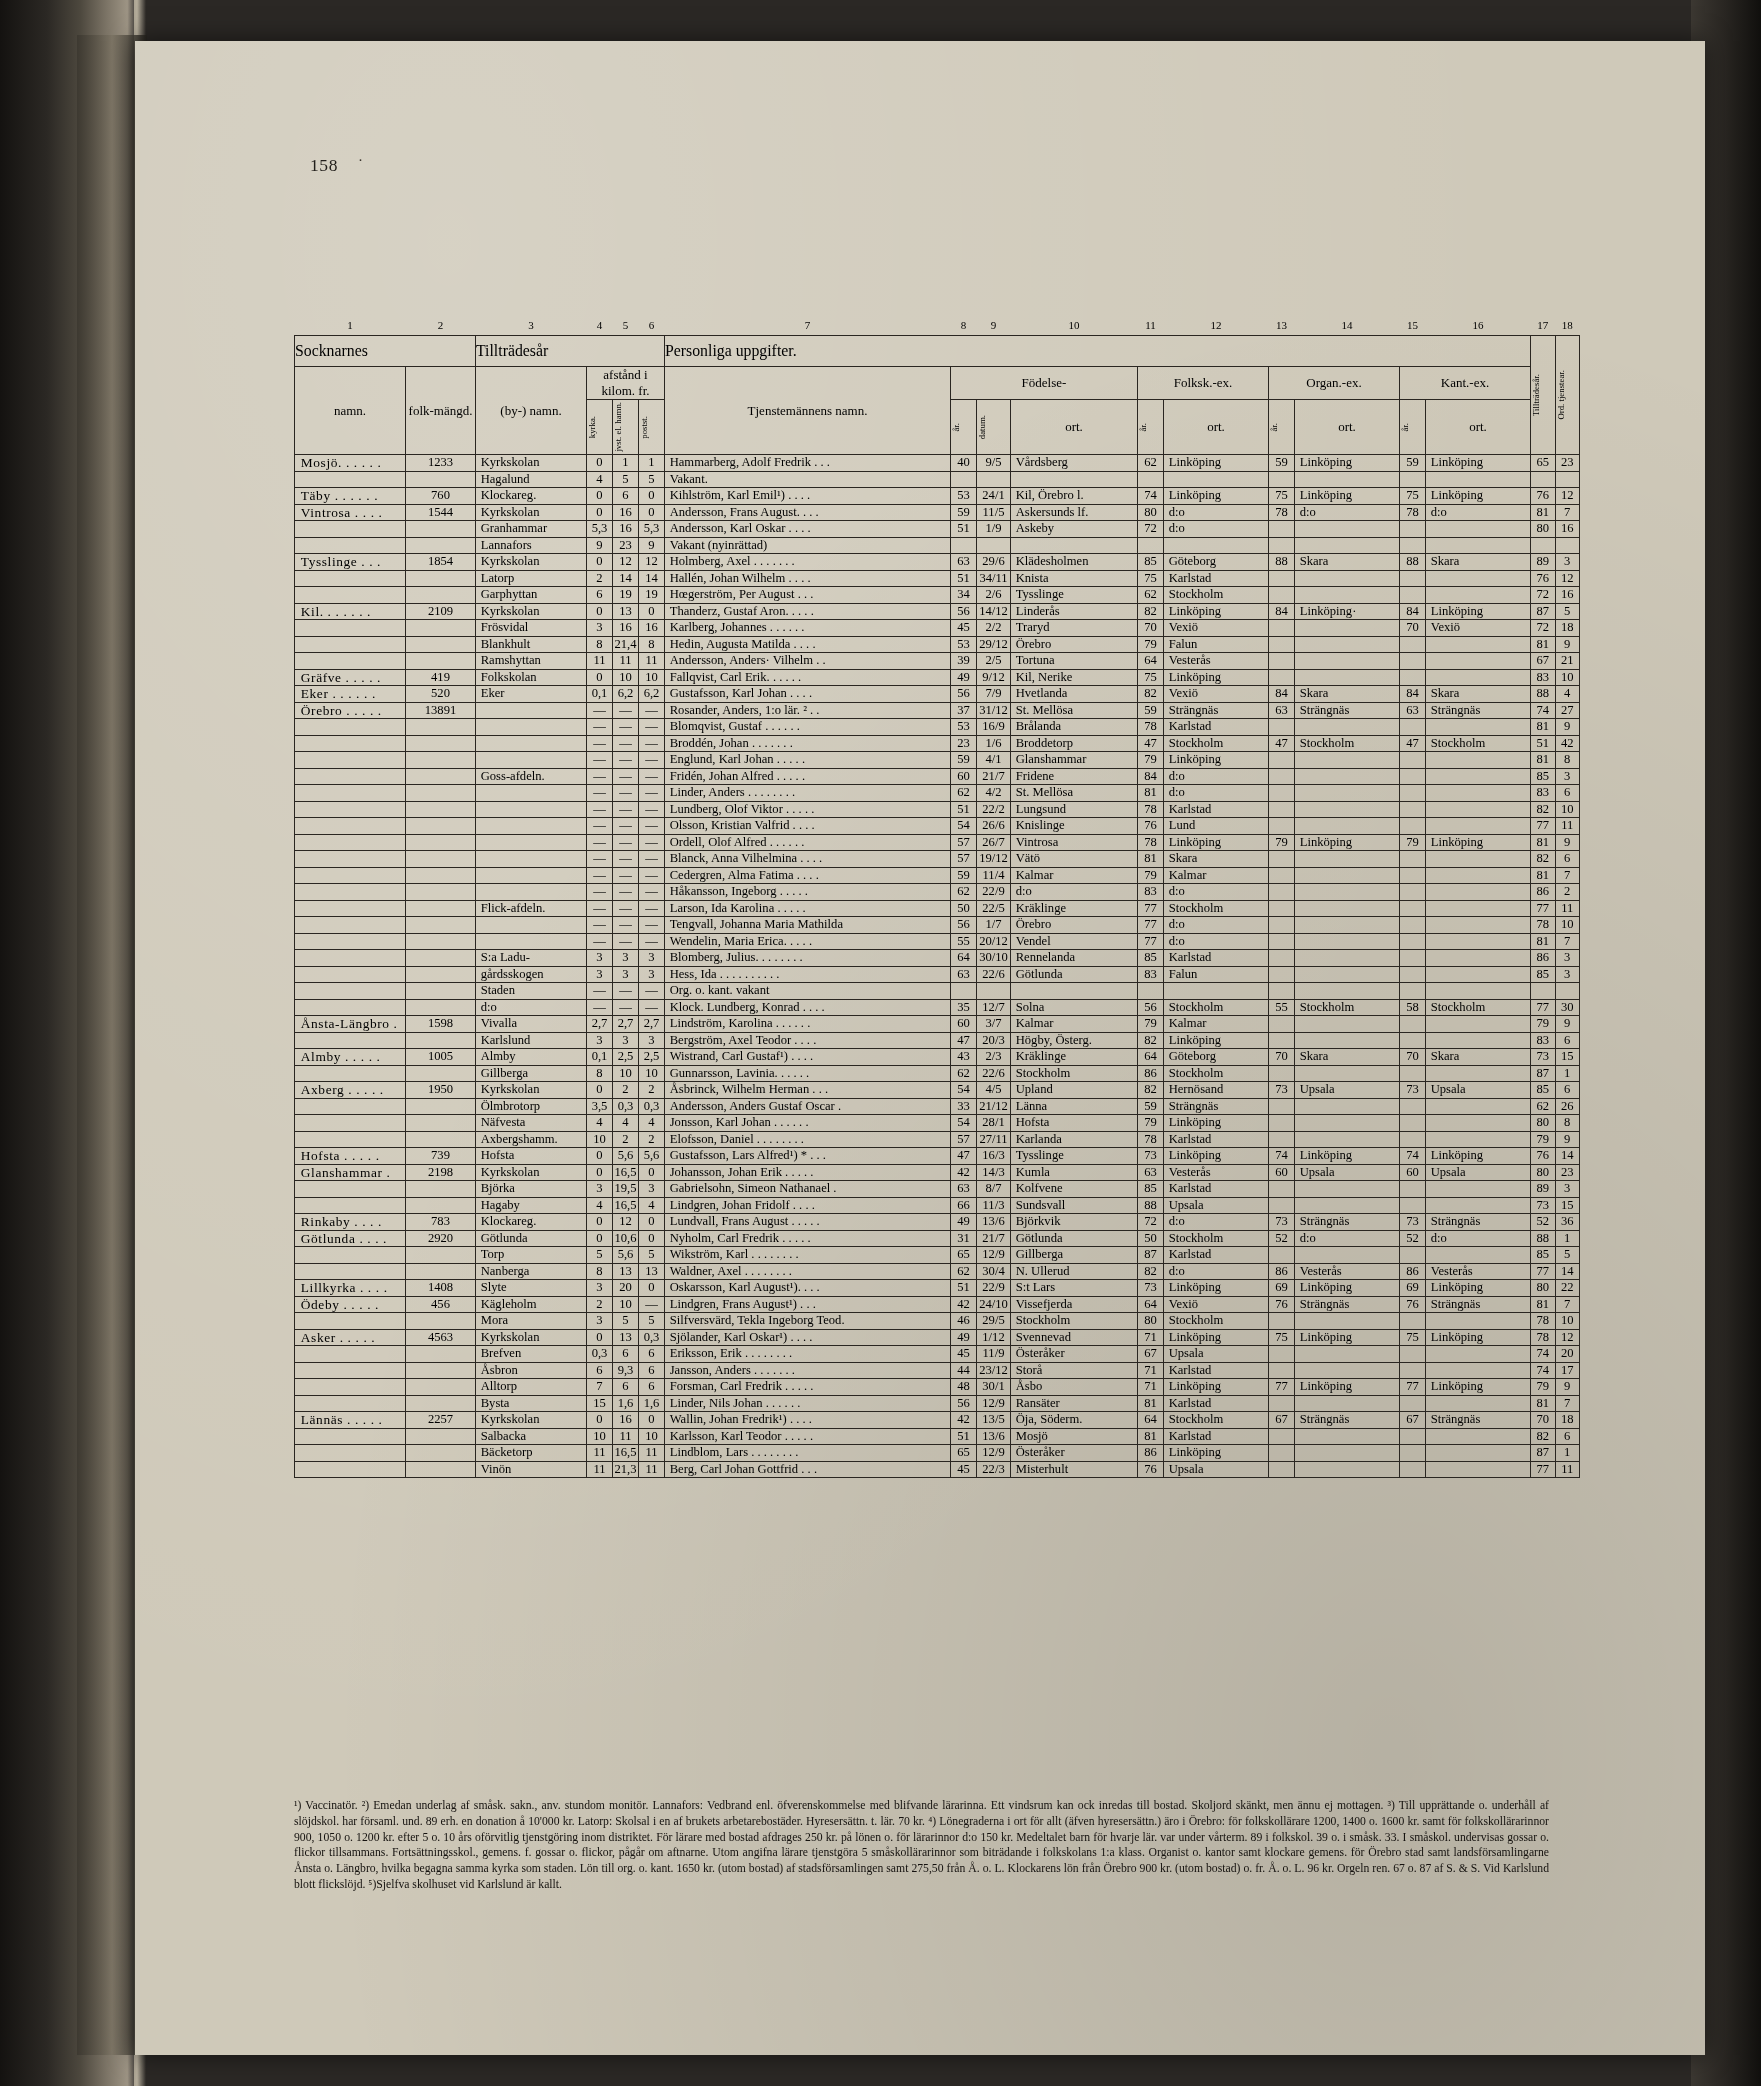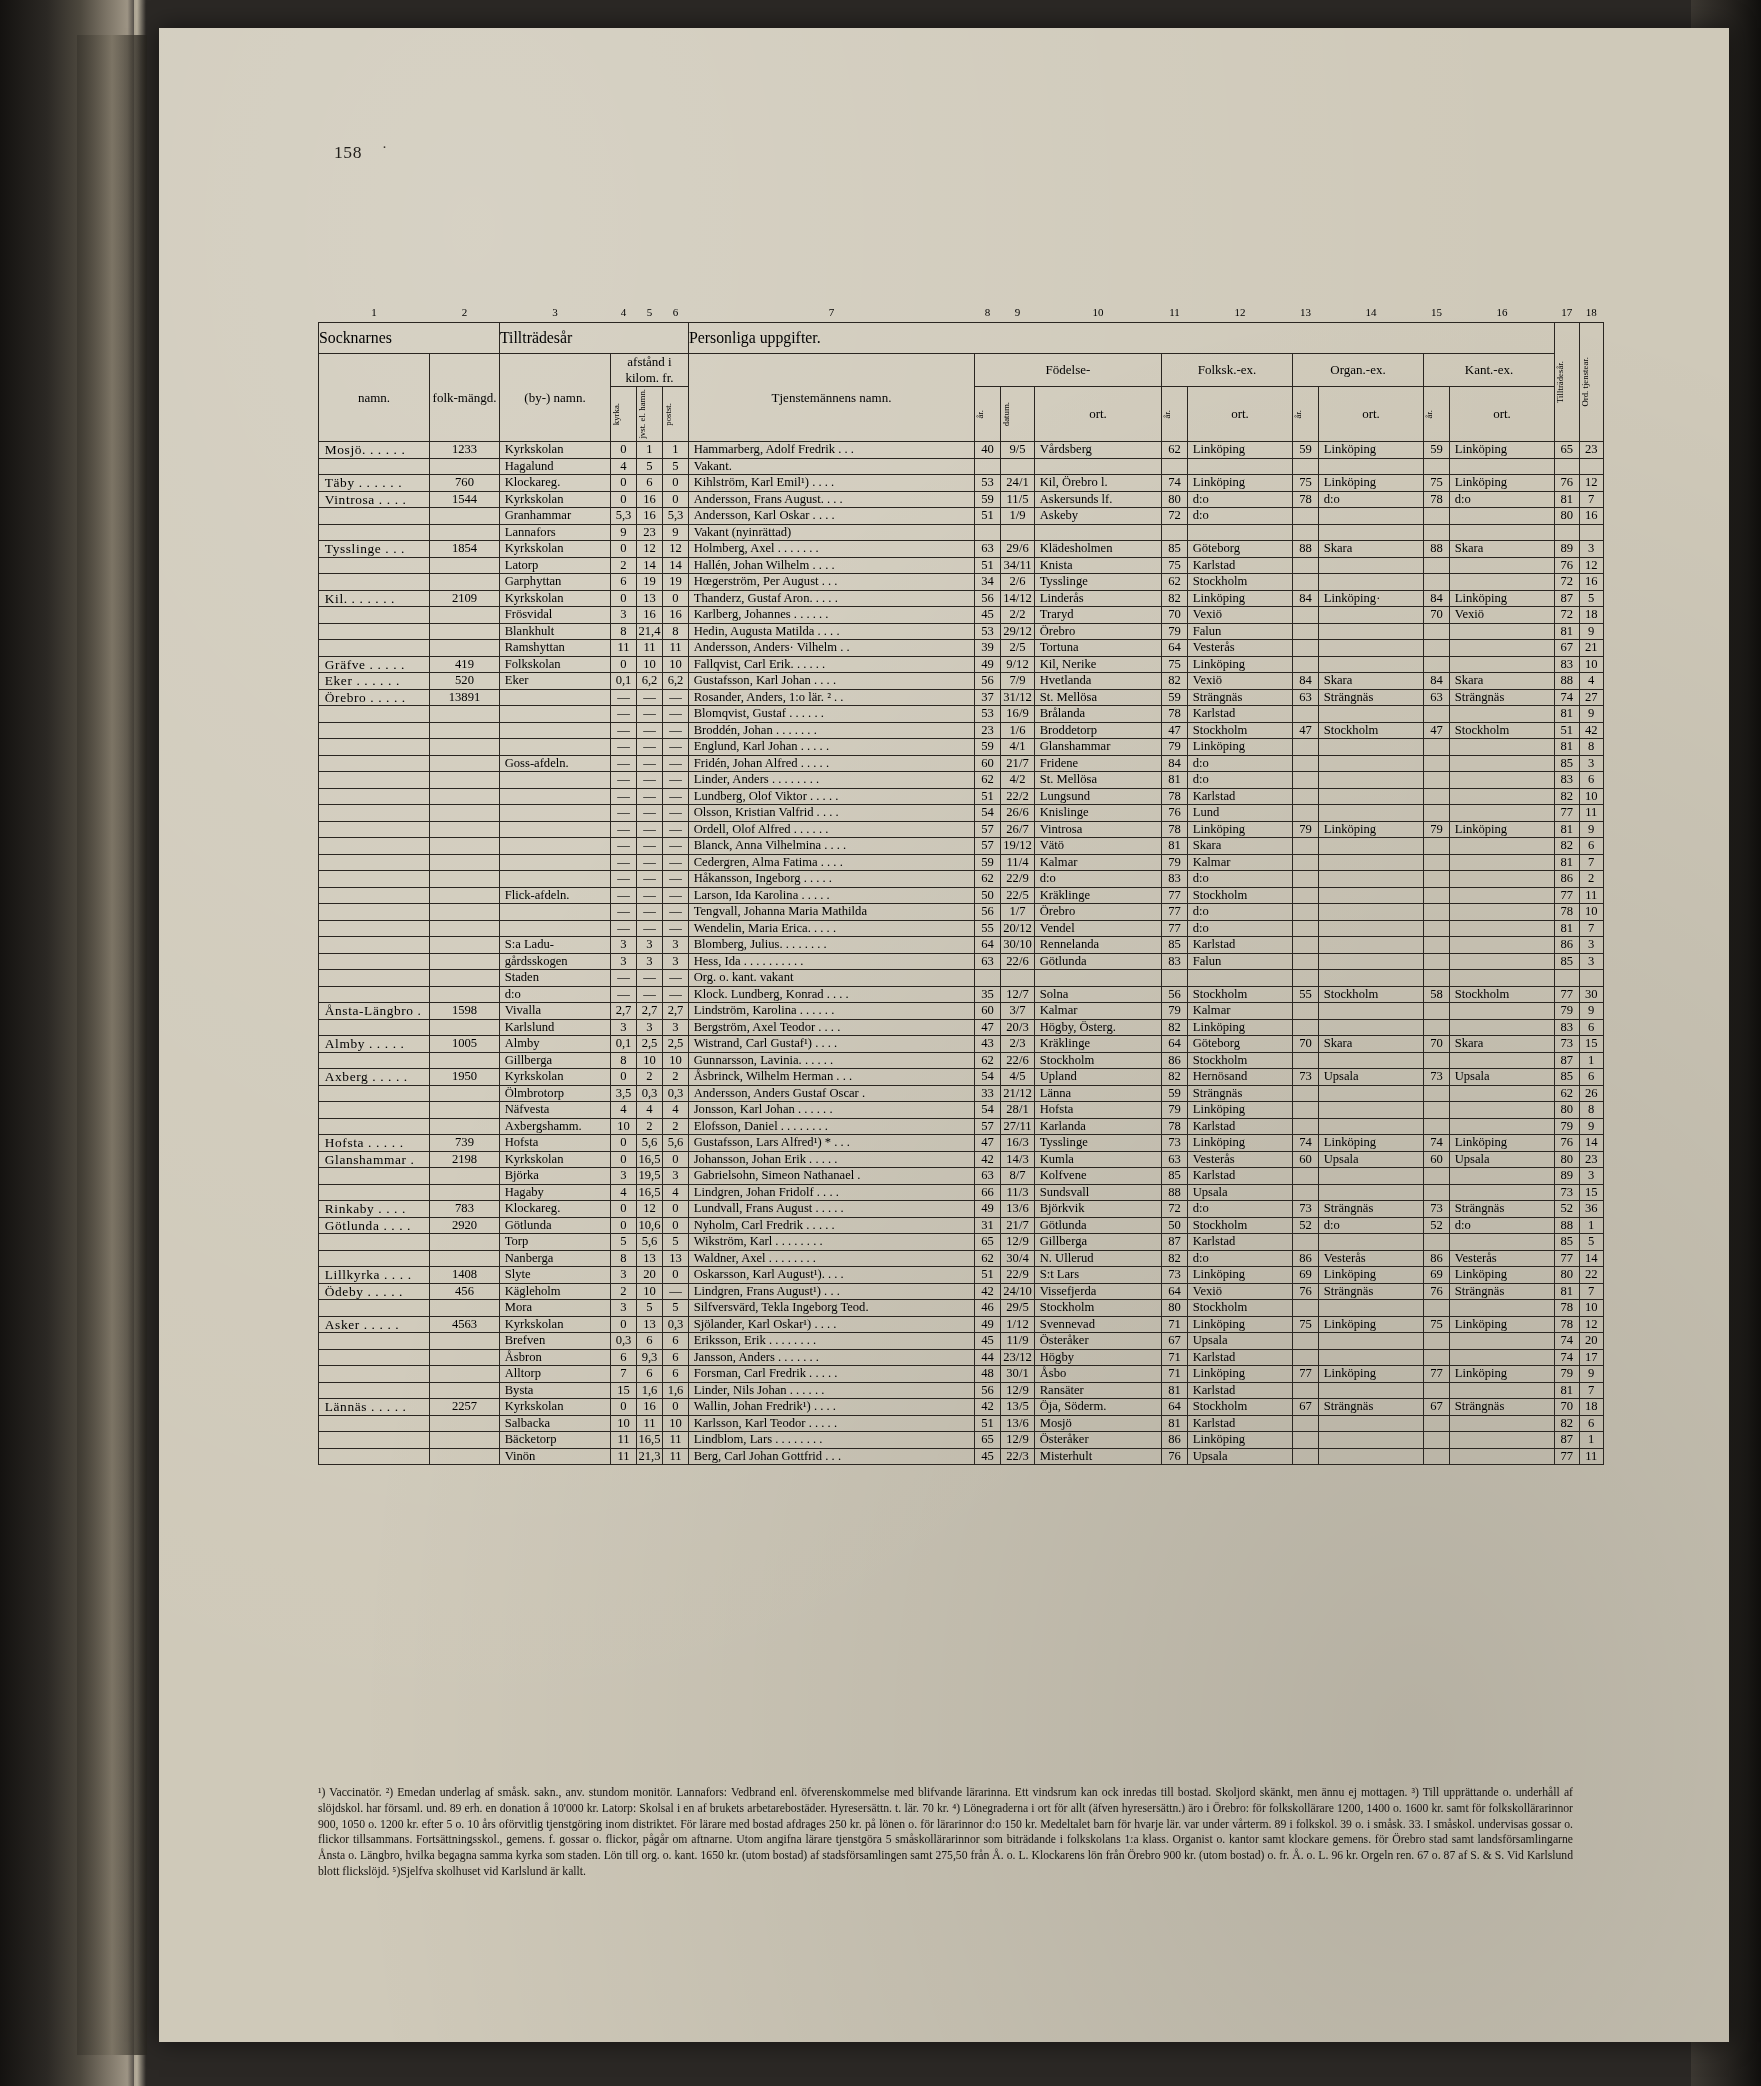--- a/index.html
+++ b/index.html
@@ -12,24 +12,23 @@
   
   .scan-bg{position:absolute;left:0;top:0;width:1761px;height:2087px;
     background:
       linear-gradient(90deg,#1b1916 0px,#2a2724 35px,#3a362f 70px,#4a4439 99px,#6a6355 114px,#8f8878 126px,#b5ad9b 137px,#2b2825 146px);
     background-color:#332f2a;}
   .book-shadow{position:absolute;left:0;top:0;width:134px;height:2087px;
     background:linear-gradient(90deg,#141210 0%,#2b2824 35%,#4d483e 60%,#7d7567 80%,#9d9484 95%,#55504a 100%);}
   .right-edge{position:absolute;right:0;top:0;width:70px;height:2087px;
     background:linear-gradient(270deg,#100f0d 0%,#282521 50%,#3c3832 100%);}
   .page{
-    position:absolute;left:135px;top:28px;width:1570px;height:2014px;
+    position:absolute;left:135px;top:41px;width:1570px;height:2014px;
     background:#cfc9b9;
     box-shadow:0 0 23.4px rgba(0,0,0,.55);
-    margin-left:24px;
   }
   .page-inner{position:absolute;left:0;top:0;right:0;bottom:0;
     background:
       radial-gradient(ellipse at 20% 10%, rgba(255,255,255,.16), rgba(0,0,0,0) 60%),
       radial-gradient(ellipse at 80% 85%, rgba(0,0,0,.12), rgba(0,0,0,0) 60%);
   }
   .folio{position:absolute;left:175px;top:114px;font-size:17.5px;color:#211e1a;letter-spacing:0.6px;}
   .folio-dot{position:absolute;left:223px;top:111px;font-size:15px;color:#3a352e;}
 
   .title{position:absolute;left:0;right:0;top:205px;text-align:center;
@@ -1283,21 +1282,21 @@
           <tr>
             <td class="name l"></td>
             <td class="c"></td>
             <td class="pad l">Åsbron</td>
             <td class="c">6</td>
             <td class="c">9,3</td>
             <td class="c">6</td>
             <td class="pad l">Jansson, Anders . . . . . . .</td>
             <td class="c">44</td>
             <td class="c frac">23/12</td>
-            <td class="pad l">Högby</td>
+            <td class="pad l">Storå</td>
             <td class="c">71</td>
             <td class="pad l">Karlstad</td>
             <td class="c"></td>
             <td class="pad l"></td>
             <td class="c"></td>
             <td class="pad l"></td>
             <td class="c">74</td>
             <td class="c">17</td>
           </tr>
           <tr>

